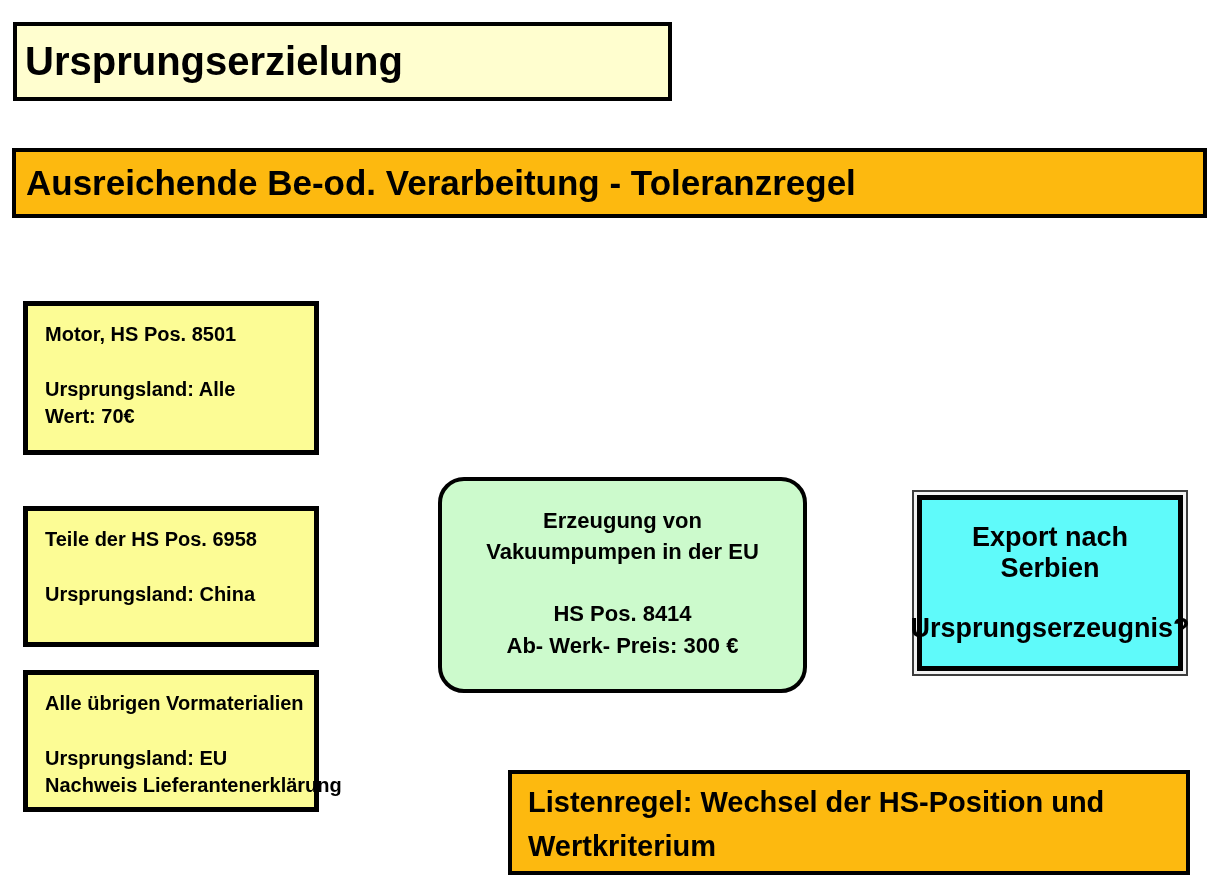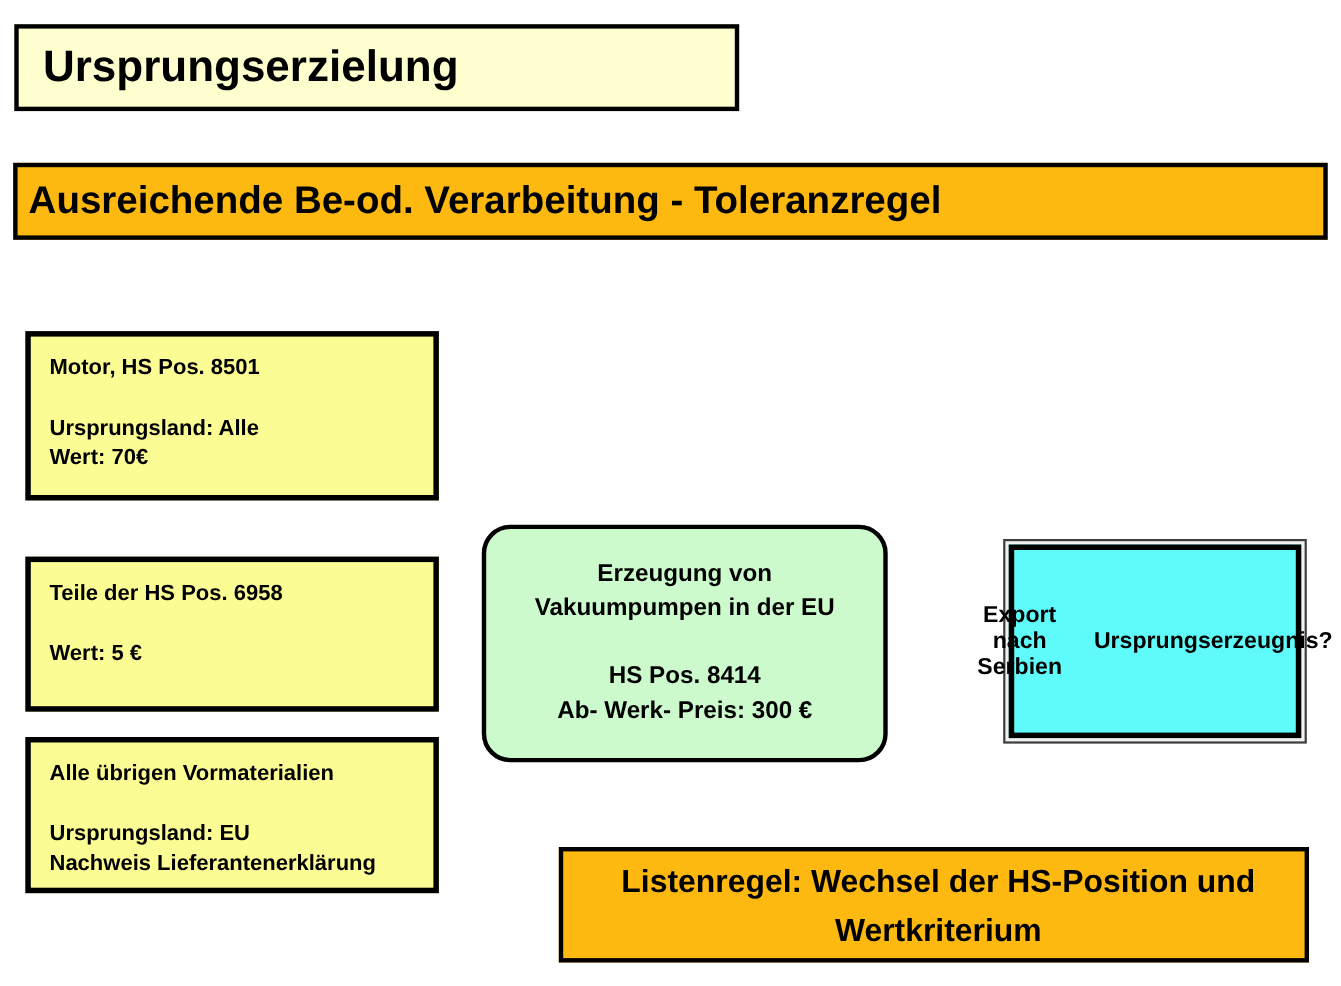--- a/index.html
+++ b/index.html
@@ -18,21 +18,21 @@
   }
 
   
   .title-box {
     position: absolute;
     left: 13px; top: 22px;
     width: 659px; height: 79px;
     background: #FFFECF;
     border: 4px solid #000;
     display: flex; align-items: center;
-    padding-left: 22px;
+    padding-left: 8px;
     font-size: 40px;
     white-space: nowrap;
   }
 
   
   .banner {
     position: absolute;
     background: #FDB90F;
     border: 4px solid #000;
   }
@@ -43,29 +43,28 @@
     padding-left: 10px;
     font-size: 35px;
     white-space: nowrap;
   }
   .rule-banner {
     left: 508px; top: 770px;
     width: 682px; height: 105px;
     padding: 7px 8px 0 16px;
     font-size: 29px;
     line-height: 1.5;
-    text-align: center;
   }
   .rule-banner .line { white-space: nowrap; }
 
   
   .material-box {
     position: absolute;
     left: 23px;
-    width: 376px;
+    width: 296px;
     background: #FCFC95;
     border: 5px solid #000;
     padding: 15px 8px 16px 17px;
     font-size: 20px;
     line-height: 1.38;
   }
   .mb1 { top: 301px; height: 154px; }
   .mb2 { top: 506px; height: 141px; }
   .mb3 { top: 670px; height: 142px; }
   .mb-gap { height: 27px; }
@@ -92,24 +91,24 @@
     left: 912px; top: 490px;
     width: 276px; height: 186px;
     border: 2px solid #3d3d3d;
     background: #f2f2f2;
     padding: 3px;
   }
   .export-inner {
     width: 100%; height: 100%;
     background: #5FFAFA;
     border: 5px solid #000;
-    display: flex; flex-direction: row;
+    display: flex; flex-direction: column;
     align-items: center; justify-content: center;
     gap: 29px;
-    font-size: 21px;
+    font-size: 27px;
     text-align: center;
   }
 </style>
 </head>
 <body>
 
 <div class="slide">
 
   <div class="title-box">
     <span>Ursprungserzielung</span>
@@ -122,21 +121,21 @@
   <div class="material-box mb1">
     <div class="mb-line">Motor, HS Pos. 8501</div>
     <div class="mb-gap"></div>
     <div class="mb-line">Ursprungsland: Alle</div>
     <div class="mb-line">Wert: 70€</div>
   </div>
 
   <div class="material-box mb2">
     <div class="mb-line">Teile der HS Pos. 6958</div>
     <div class="mb-gap"></div>
-    <div class="mb-line">Wert: 5 €</div>
+    <div class="mb-line">Ursprungsland: China</div>
   </div>
 
   <div class="material-box mb3">
     <div class="mb-line">Alle übrigen Vormaterialien</div>
     <div class="mb-gap"></div>
     <div class="mb-line">Ursprungsland: EU</div>
     <div class="mb-line">Nachweis Lieferantenerklärung</div>
   </div>
 
   <div class="process-box">

